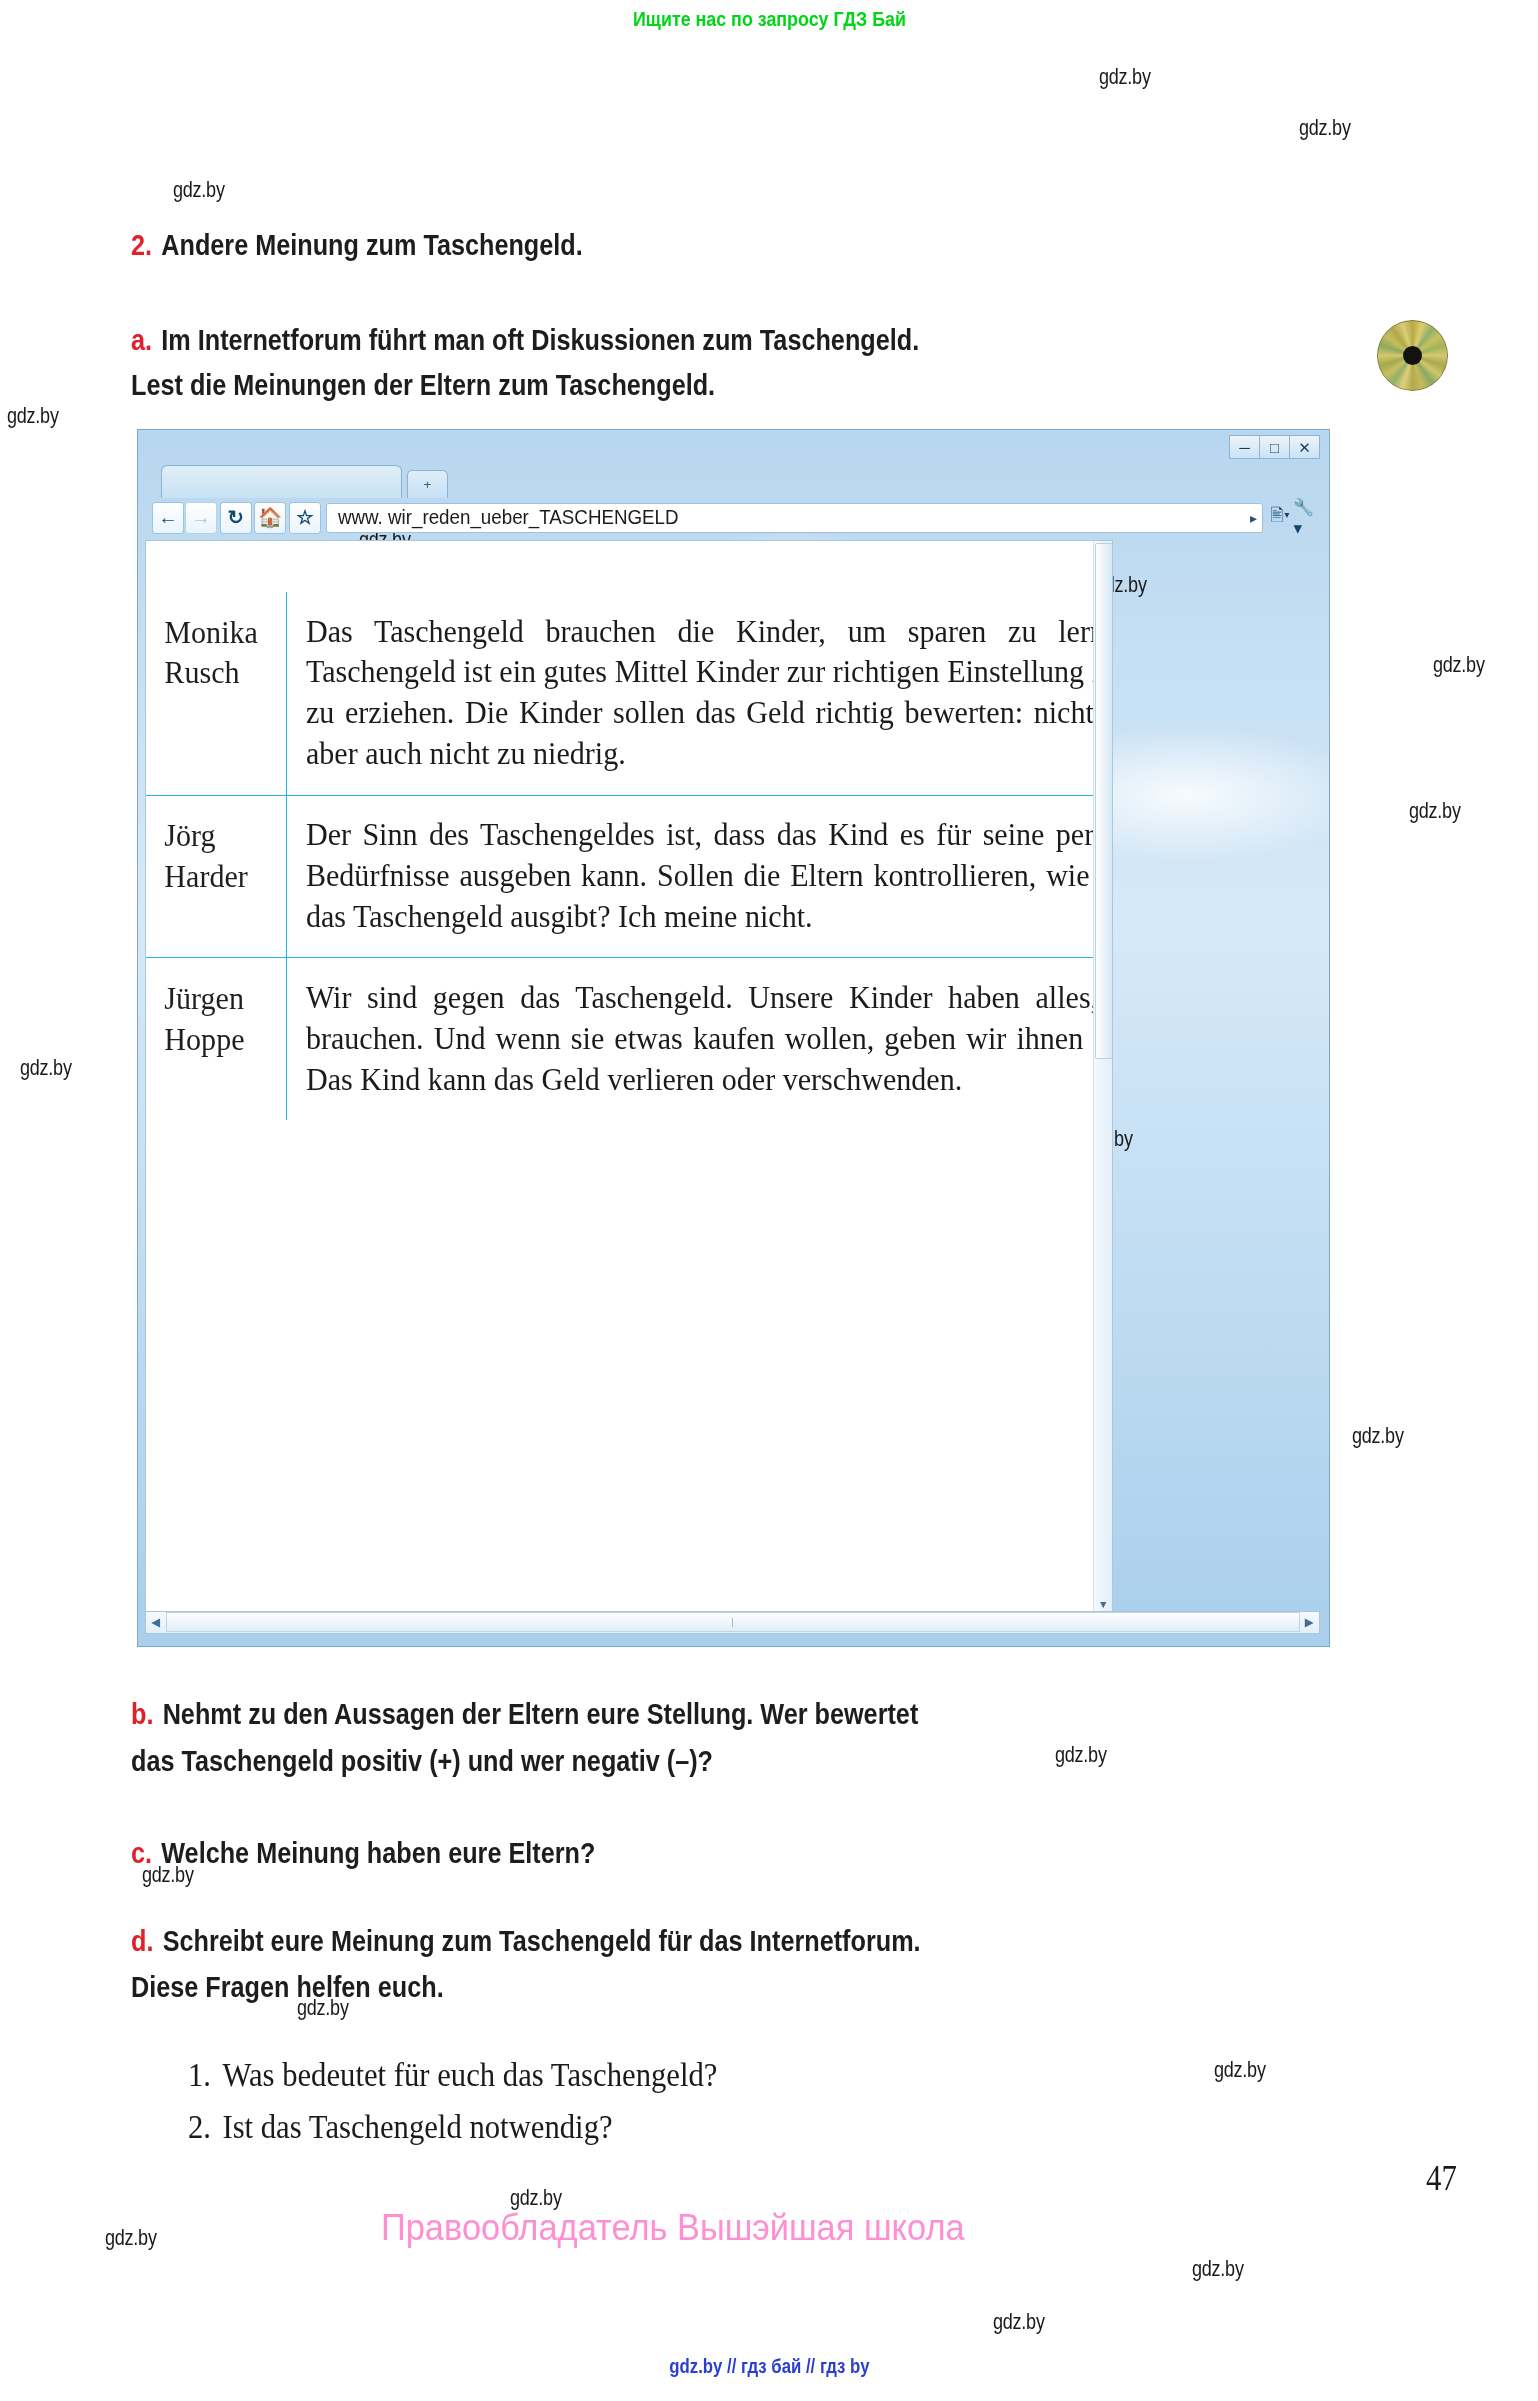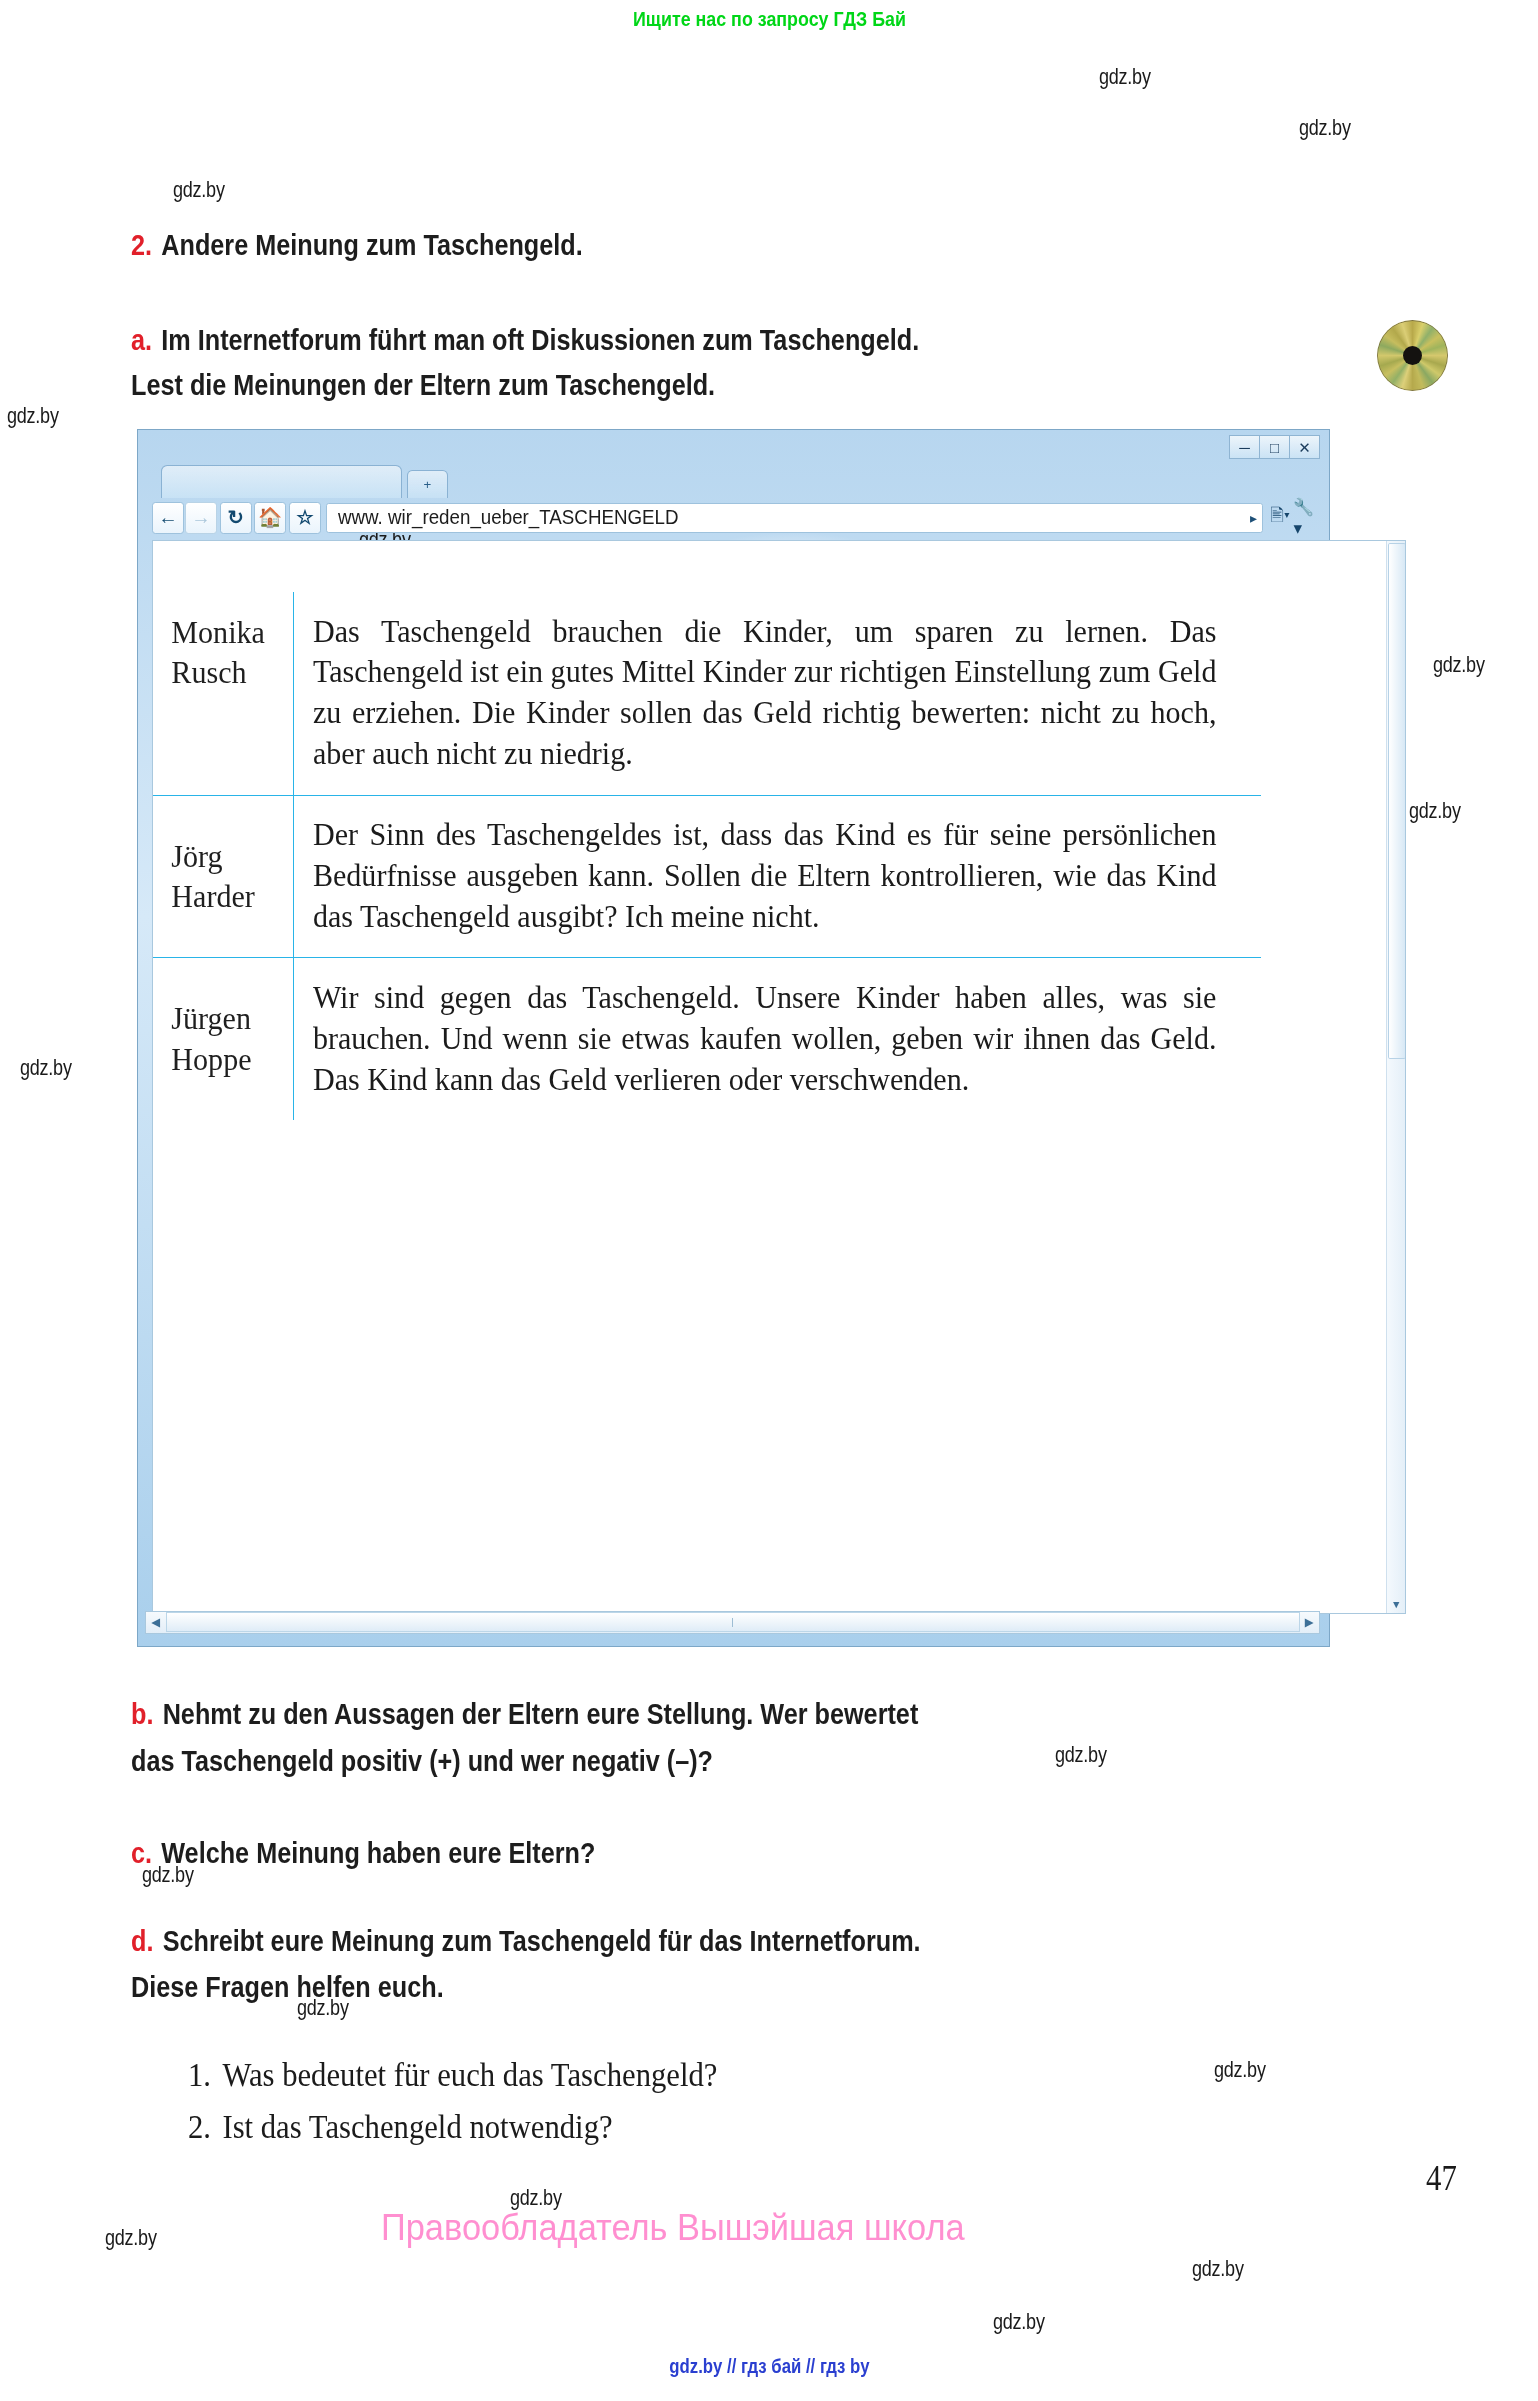--- a/index.html
+++ b/index.html
@@ -243,23 +243,23 @@
   }
   .tool-ico {
     width: 26.6px; height: 30px;
     display: flex; align-items: center; justify-content: center;
     color: #16456b;
     font-size: 17px;
   }
 
   .viewport {
     position: absolute;
-    left: 14px;
+    left: 7px;
     top: 110px;
-    width: 1254px;
+    width: 968px;
     height: 1074px;
     background: #ffffff;
     border: 0.9px solid #a9c8de;
     box-sizing: border-box;
     overflow: hidden;
     z-index: 4;
   }
   .vscroll {
     position: absolute;
     right: 0; top: 0;
@@ -320,21 +320,21 @@
   
   .forum {
     position: relative;
     margin: 51px 0 0 0;
     width: 1108px;
   }
   .frow {
     display: flex;
     align-items: flex-start;
   }
-  .frow + .frow { border-top: 1.8px solid #29b4e8; align-items: center; }
+  .frow + .frow { border-top: 1.8px solid #29b4e8; }
   .fname {
     width: 140px;
     flex: 0 0 140px;
     padding: 19.5px 0 19.5px 19.5px;
     box-sizing: border-box;
     font-family: "Liberation Serif", serif;
     font-size: 32px;
     line-height: 1.28;
     color: #1f1f1f;
     transform: scaleX(0.94);

